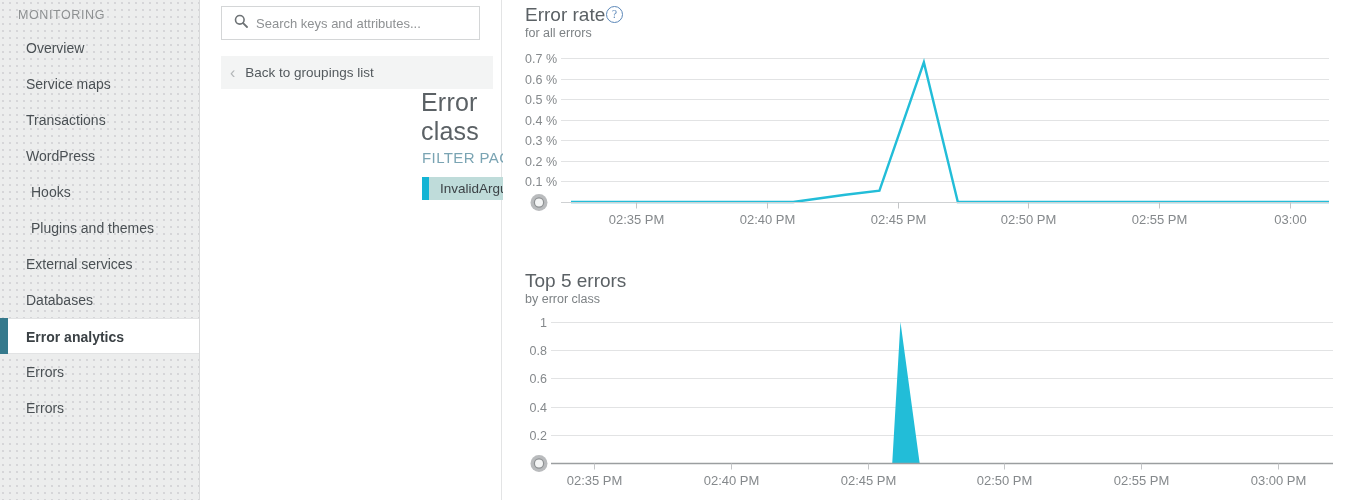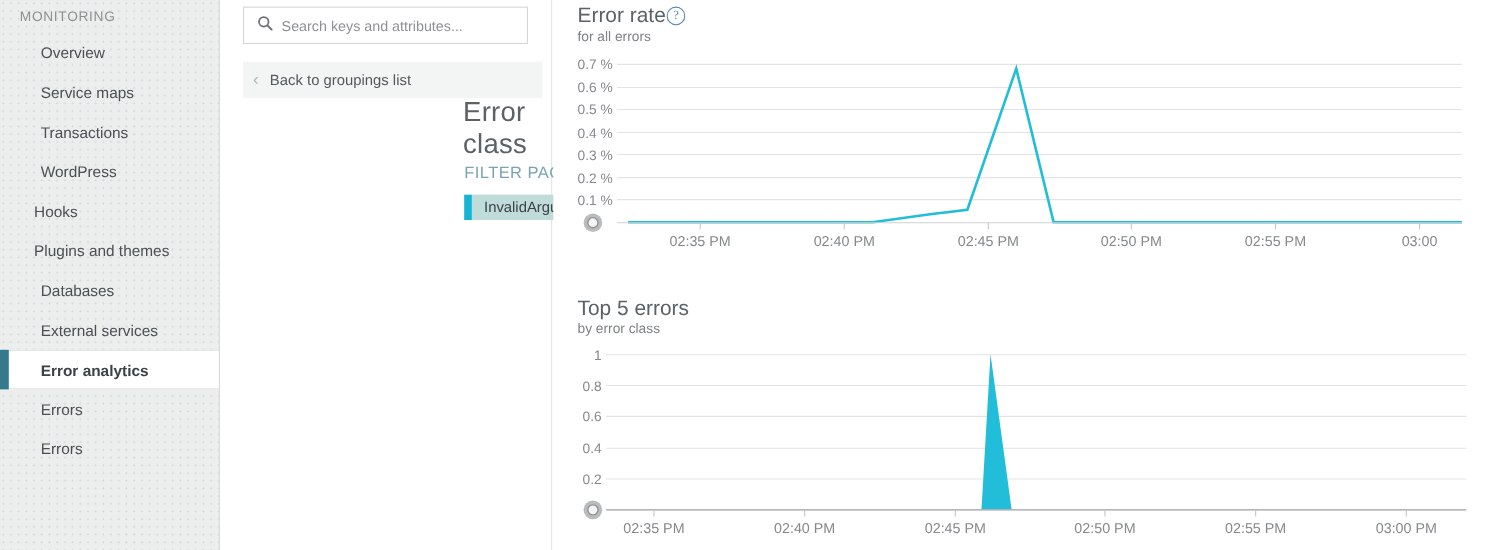--- a/index.html
+++ b/index.html
@@ -32,21 +32,21 @@
     color: #8d9091;
     padding-left: 18px;
     height: 30px;
     line-height: 30px;
   }
   .nav-item {
     height: 36px;
     line-height: 36px;
     font-size: 14px;
     color: #4a5054;
-    padding-left: 37px;
+    padding-left: 26px;
     position: relative;
     box-sizing: border-box;
     white-space: nowrap;
   }
   .nav-item.sub { padding-left: 31px; }
   .nav-item.active {
     background: #ffffff;
     font-weight: bold;
     color: #3b4145;
     border-top: 1px solid #e2e3e4;
@@ -214,22 +214,22 @@
 <div id="app">
 
   <nav id="sidebar">
       <div class="nav-section">MONITORING</div>
       <div class="nav-item"><span>Overview</span></div>
       <div class="nav-item"><span>Service maps</span></div>
       <div class="nav-item"><span>Transactions</span></div>
       <div class="nav-item"><span>WordPress</span></div>
       <div class="nav-item sub"><span>Hooks</span></div>
       <div class="nav-item sub"><span>Plugins and themes</span></div>
+      <div class="nav-item"><span>External services</span></div>
       <div class="nav-item"><span>Databases</span></div>
-      <div class="nav-item"><span>External services</span></div>
       <div class="nav-item active"><span>Error analytics</span></div>
       <div class="nav-item"><span>Errors</span></div>
       <div class="nav-item"><span>Errors</span></div>
     </nav>
 
   <section id="midpanel">
 
     <div id="search-box">
       <span>
         <svg width="14" height="14" viewBox="0 0 14 14">

